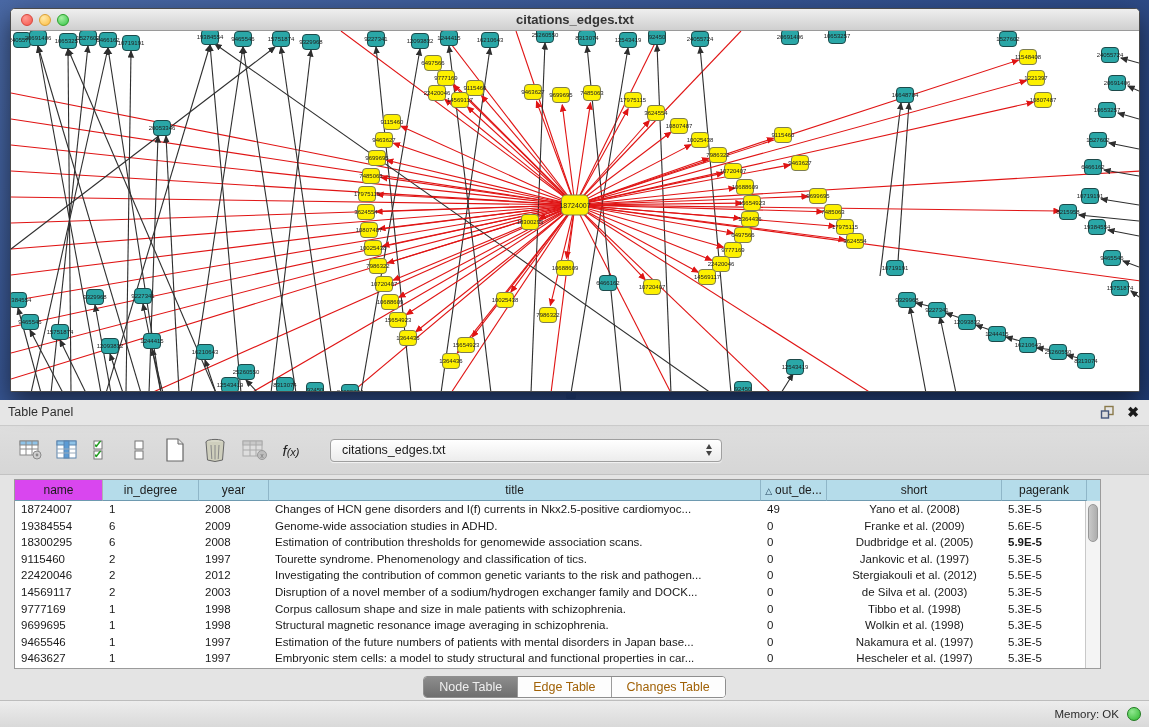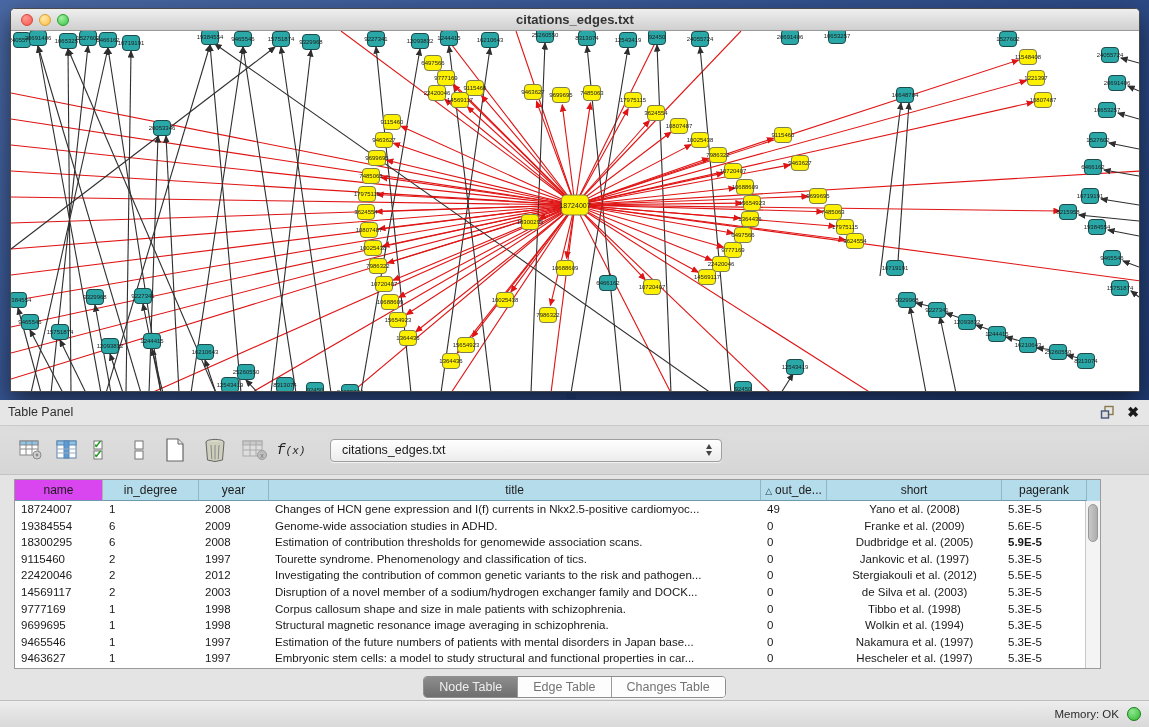--- a/index.html
+++ b/index.html
@@ -33,21 +33,21 @@
     position:relative; }
   .panel-title { position:absolute; left:8px; top:5px; font-size:12.5px; color:#2e2e2e; }
   .ph-icons { position:absolute; right:10px; top:3px; display:flex; gap:12px; align-items:center; }
   .ph-close { font-size:14px; font-weight:bold; color:#1a1a1a; line-height:18px; cursor:default; }
 
   .toolbar { height:49px; background:linear-gradient(#dedede,#d6d6d6);
     border-bottom:1px solid #c2c2c2; display:flex; align-items:center; padding-left:16px; }
   .tb-btn { width:30px; height:30px; margin-right:6px; display:flex; align-items:center;
     justify-content:center; border:none; background:transparent; }
   .tb-btn.wide { margin-right:10px; }
-  .fx { font-family:Liberation Mono, monospace; font-style:italic; font-size:15px; color:#222; }
+  .fx { font-family:Liberation Sans, sans-serif; font-style:italic; font-size:15px; color:#222; }
   .combo { margin-left:18px; width:392px; height:23px; border:1px solid #9f9f9f; border-radius:4px;
     background:linear-gradient(#ffffff,#ececec); position:relative;
     font-size:12.5px; color:#1a1a1a; line-height:21px; padding-left:11px;
     box-shadow:0 1px 1px rgba(255,255,255,.7); }
   .combo .arrows { position:absolute; right:9px; top:4px; display:flex; flex-direction:column; gap:2px; }
   .combo .arrows i { display:block; width:0; height:0; border-left:3.5px solid transparent;
     border-right:3.5px solid transparent; }
   .combo .up  { border-bottom:5px solid #444; }
   .combo .dn  { border-top:5px solid #444; }
 
@@ -65,21 +65,21 @@
   .td.left { text-align:left; padding-left:6px; }
   .td.center { text-align:center; }
   .vscroll { position:absolute; right:0; top:21px; bottom:0; width:15px;
     background:#f4f4f4; border-left:1px solid #c8c8c8; }
   .vthumb { position:absolute; left:2px; top:3px; width:10px; height:38px;
     background:linear-gradient(90deg,#c9c9c9,#adadad); border:1px solid #979797; border-radius:6px; }
 
   .tabbar { margin-top:7px; display:flex; justify-content:center; }
   .seg { display:flex; border:1px solid #8e8e8e; border-radius:4px; overflow:hidden;
     background:#fdfdfd; box-shadow:0 1px 1px rgba(255,255,255,.8); }
-  .seg button { border:none; background:#fdfdfd; font-size:12.5px; color:#737373;
+  .seg button { border:none; background:#fdfdfd; font-size:12.5px; color:#a16207;
     padding:2px 15px; height:20px; border-right:1px solid #9b9b9b; font-family:inherit; }
   .seg button:last-child { border-right:none; }
   .seg button.active { background:linear-gradient(#8d8d8d,#6f6f6f); color:#efefef; }
 
   .statusbar { position:absolute; left:0; right:0; bottom:0; height:27px;
     background:linear-gradient(#ededed,#d9d9d9); border-top:1px solid #bdbdbd; }
   .mem { position:absolute; right:30px; top:7px; font-size:11.5px; color:#2b2b2b; }
   .led { position:absolute; right:8px; top:6px; width:14px; height:14px; border-radius:50%;
     background:radial-gradient(circle at 35% 30%,#8fe78f,#2eb82e); border:1px solid #1e7a1e; }
 </style>
@@ -557,21 +557,21 @@
       <div class="th" style="width: 492px;">title</div>
       <div class="th" style="width: 66px;"><span class="sort-tri">△</span>out_de...</div>
       <div class="th" style="width: 175px;">short</div>
       <div class="th" style="width: 85px;">pagerank</div>
     </div>
   <div class="tbody" id="tbody">
       <div class="tr">
         <div class="td left" style="width: 88px;">18724007</div>
         <div class="td left" style="width: 96px;">1</div>
         <div class="td left" style="width: 70px;">2008</div>
-        <div class="td left" style="width: 492px;">Changes of HCN gene expression and I(f) currents in Nkx2.5-positive cardiomyoc...</div>
+        <div class="td left" style="width: 492px;">Changes of HCN gene disorders and I(f) currents in Nkx2.5-positive cardiomyoc...</div>
         <div class="td left" style="width: 66px;">49</div>
         <div class="td center" style="width: 175px;">Yano et al. (2008)</div>
         <div class="td left" style="width: 85px;">5.3E-5</div>
       </div>
       <div class="tr">
         <div class="td left" style="width: 88px;">19384554</div>
         <div class="td left" style="width: 96px;">6</div>
         <div class="td left" style="width: 70px;">2009</div>
         <div class="td left" style="width: 492px;">Genome-wide association studies in ADHD.</div>
         <div class="td left" style="width: 66px;">0</div>
@@ -622,21 +622,21 @@
         <div class="td left" style="width: 66px;">0</div>
         <div class="td center" style="width: 175px;">Tibbo et al. (1998)</div>
         <div class="td left" style="width: 85px;">5.3E-5</div>
       </div>
       <div class="tr">
         <div class="td left" style="width: 88px;">9699695</div>
         <div class="td left" style="width: 96px;">1</div>
         <div class="td left" style="width: 70px;">1998</div>
         <div class="td left" style="width: 492px;">Structural magnetic resonance image averaging in schizophrenia.</div>
         <div class="td left" style="width: 66px;">0</div>
-        <div class="td center" style="width: 175px;">Wolkin et al. (1994)</div>
+        <div class="td center" style="width: 175px;">Wolkin et al. (1998)</div>
         <div class="td left" style="width: 85px;">5.3E-5</div>
       </div>
       <div class="tr">
         <div class="td left" style="width: 88px;">9465546</div>
         <div class="td left" style="width: 96px;">1</div>
         <div class="td left" style="width: 70px;">1997</div>
         <div class="td left" style="width: 492px;">Estimation of the future numbers of patients with mental disorders in Japan base...</div>
         <div class="td left" style="width: 66px;">0</div>
         <div class="td center" style="width: 175px;">Nakamura et al. (1997)</div>
         <div class="td left" style="width: 85px;">5.3E-5</div>

